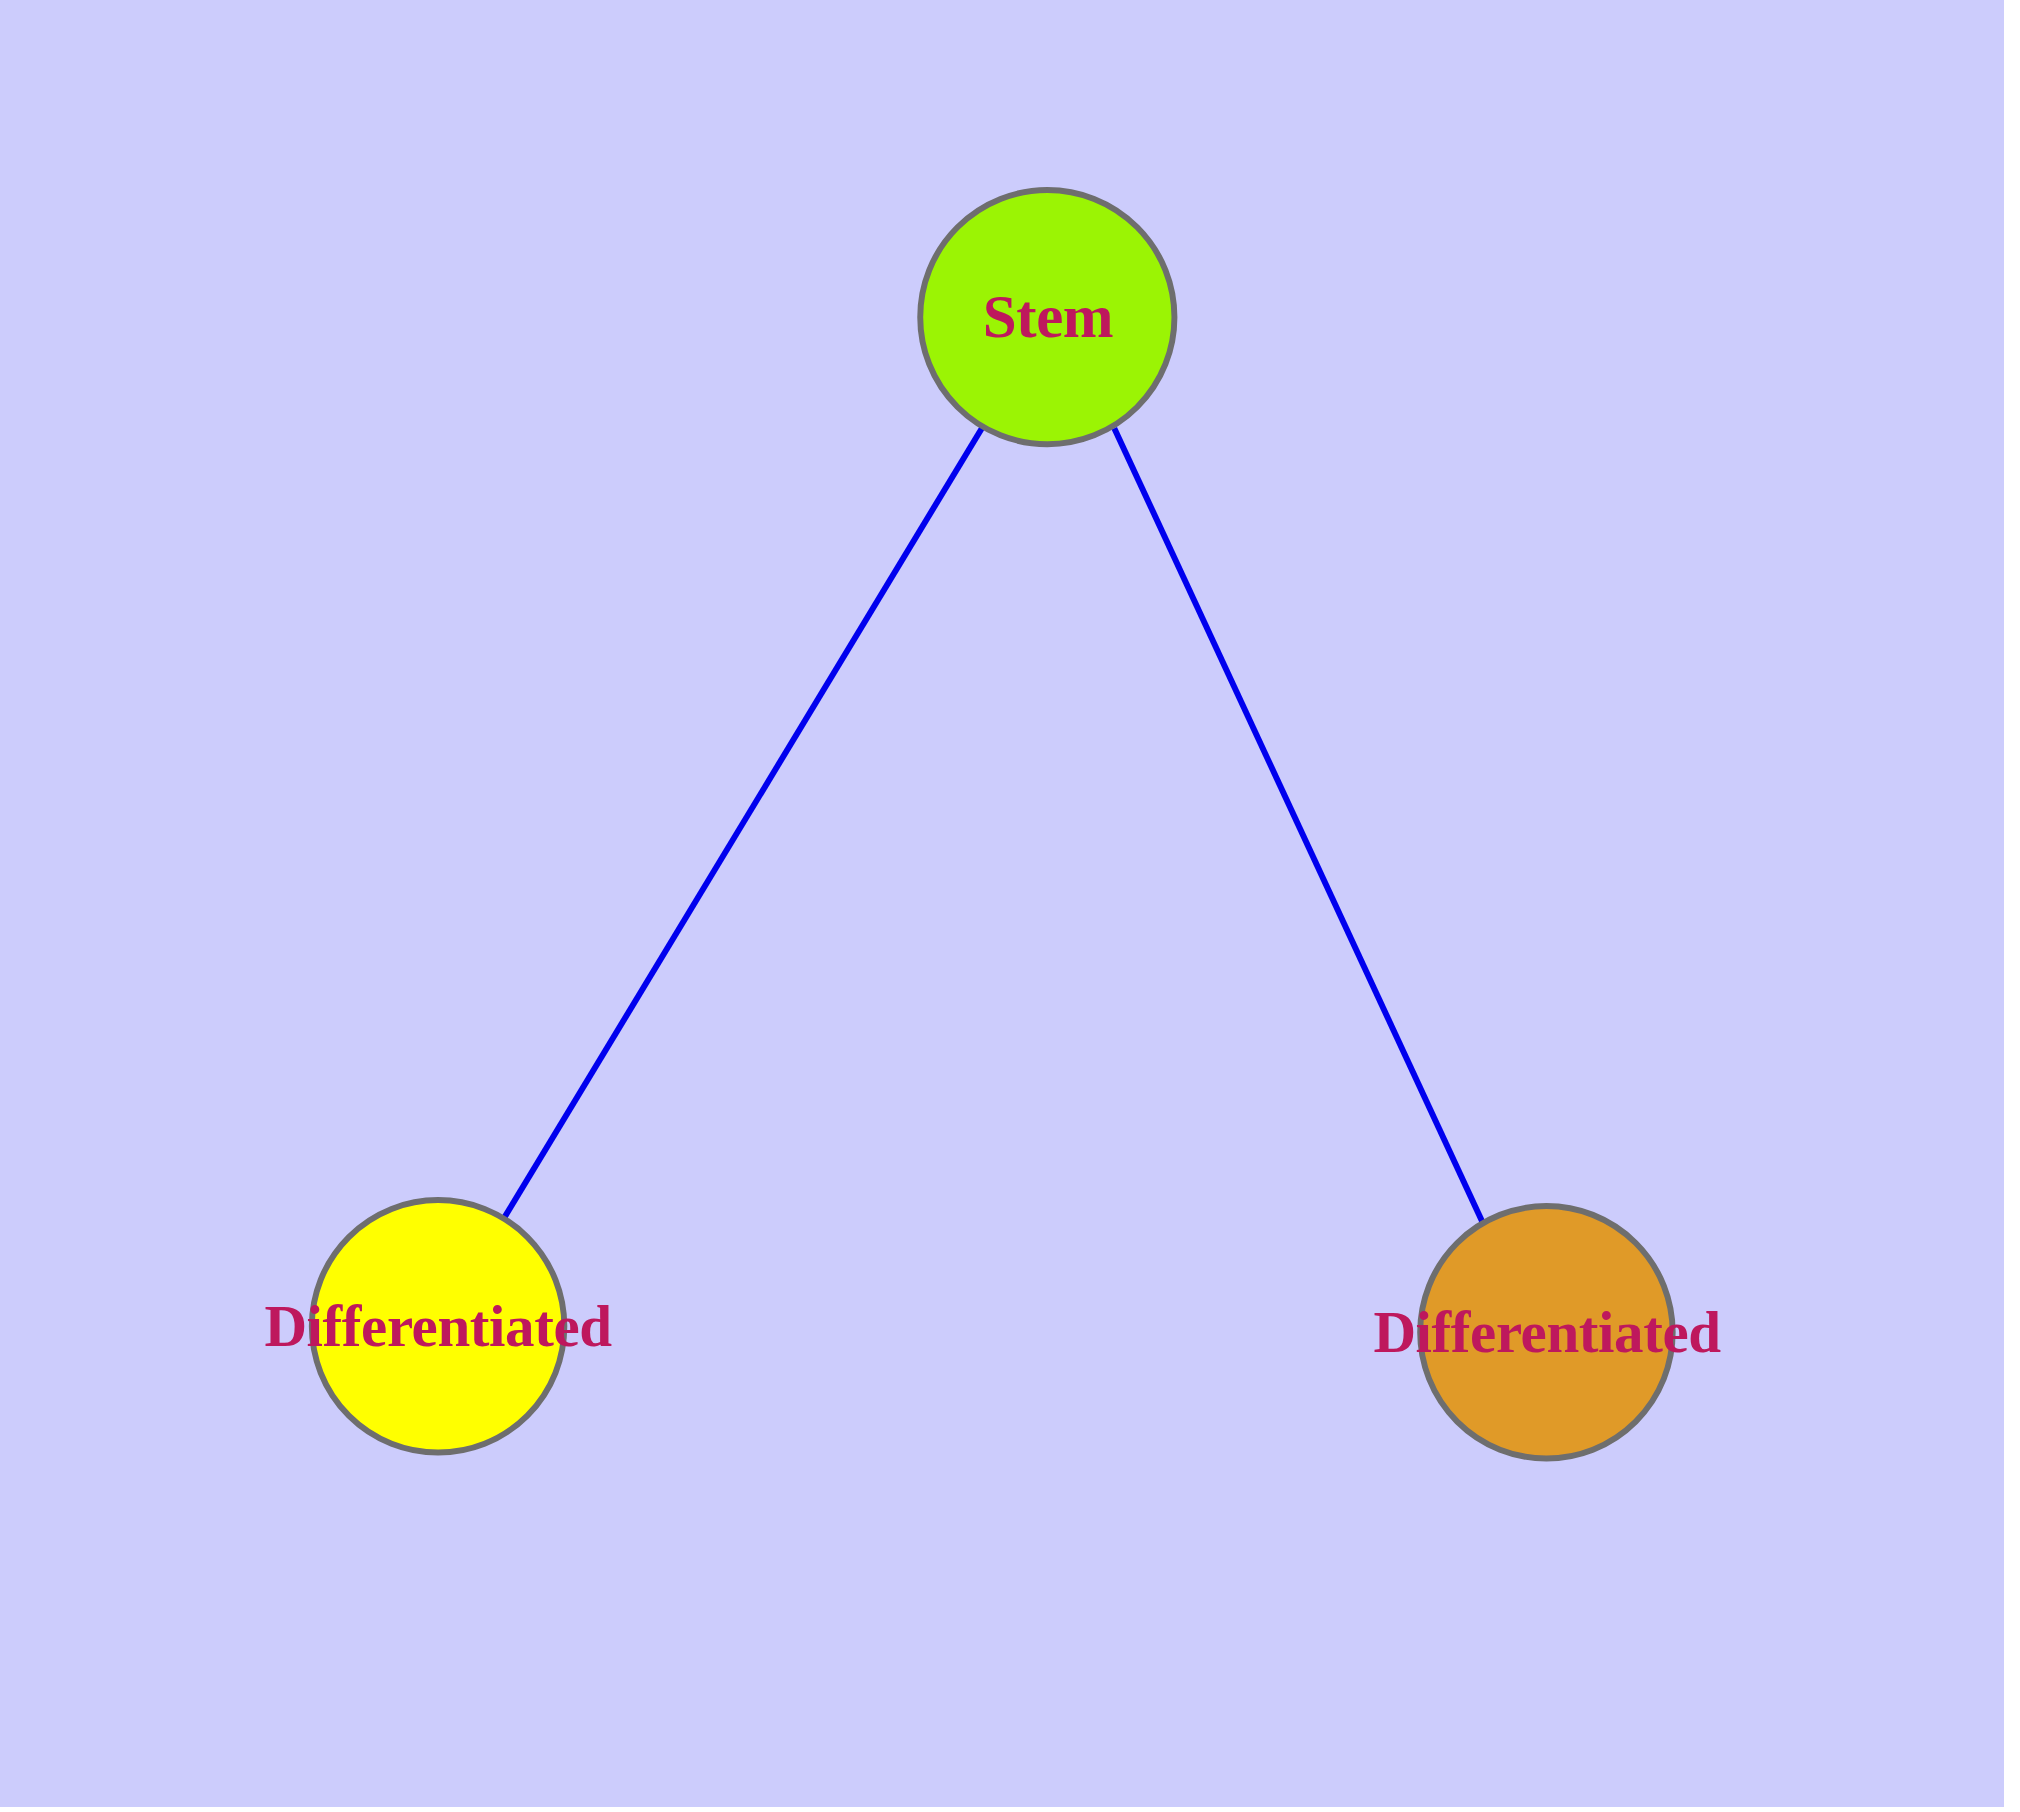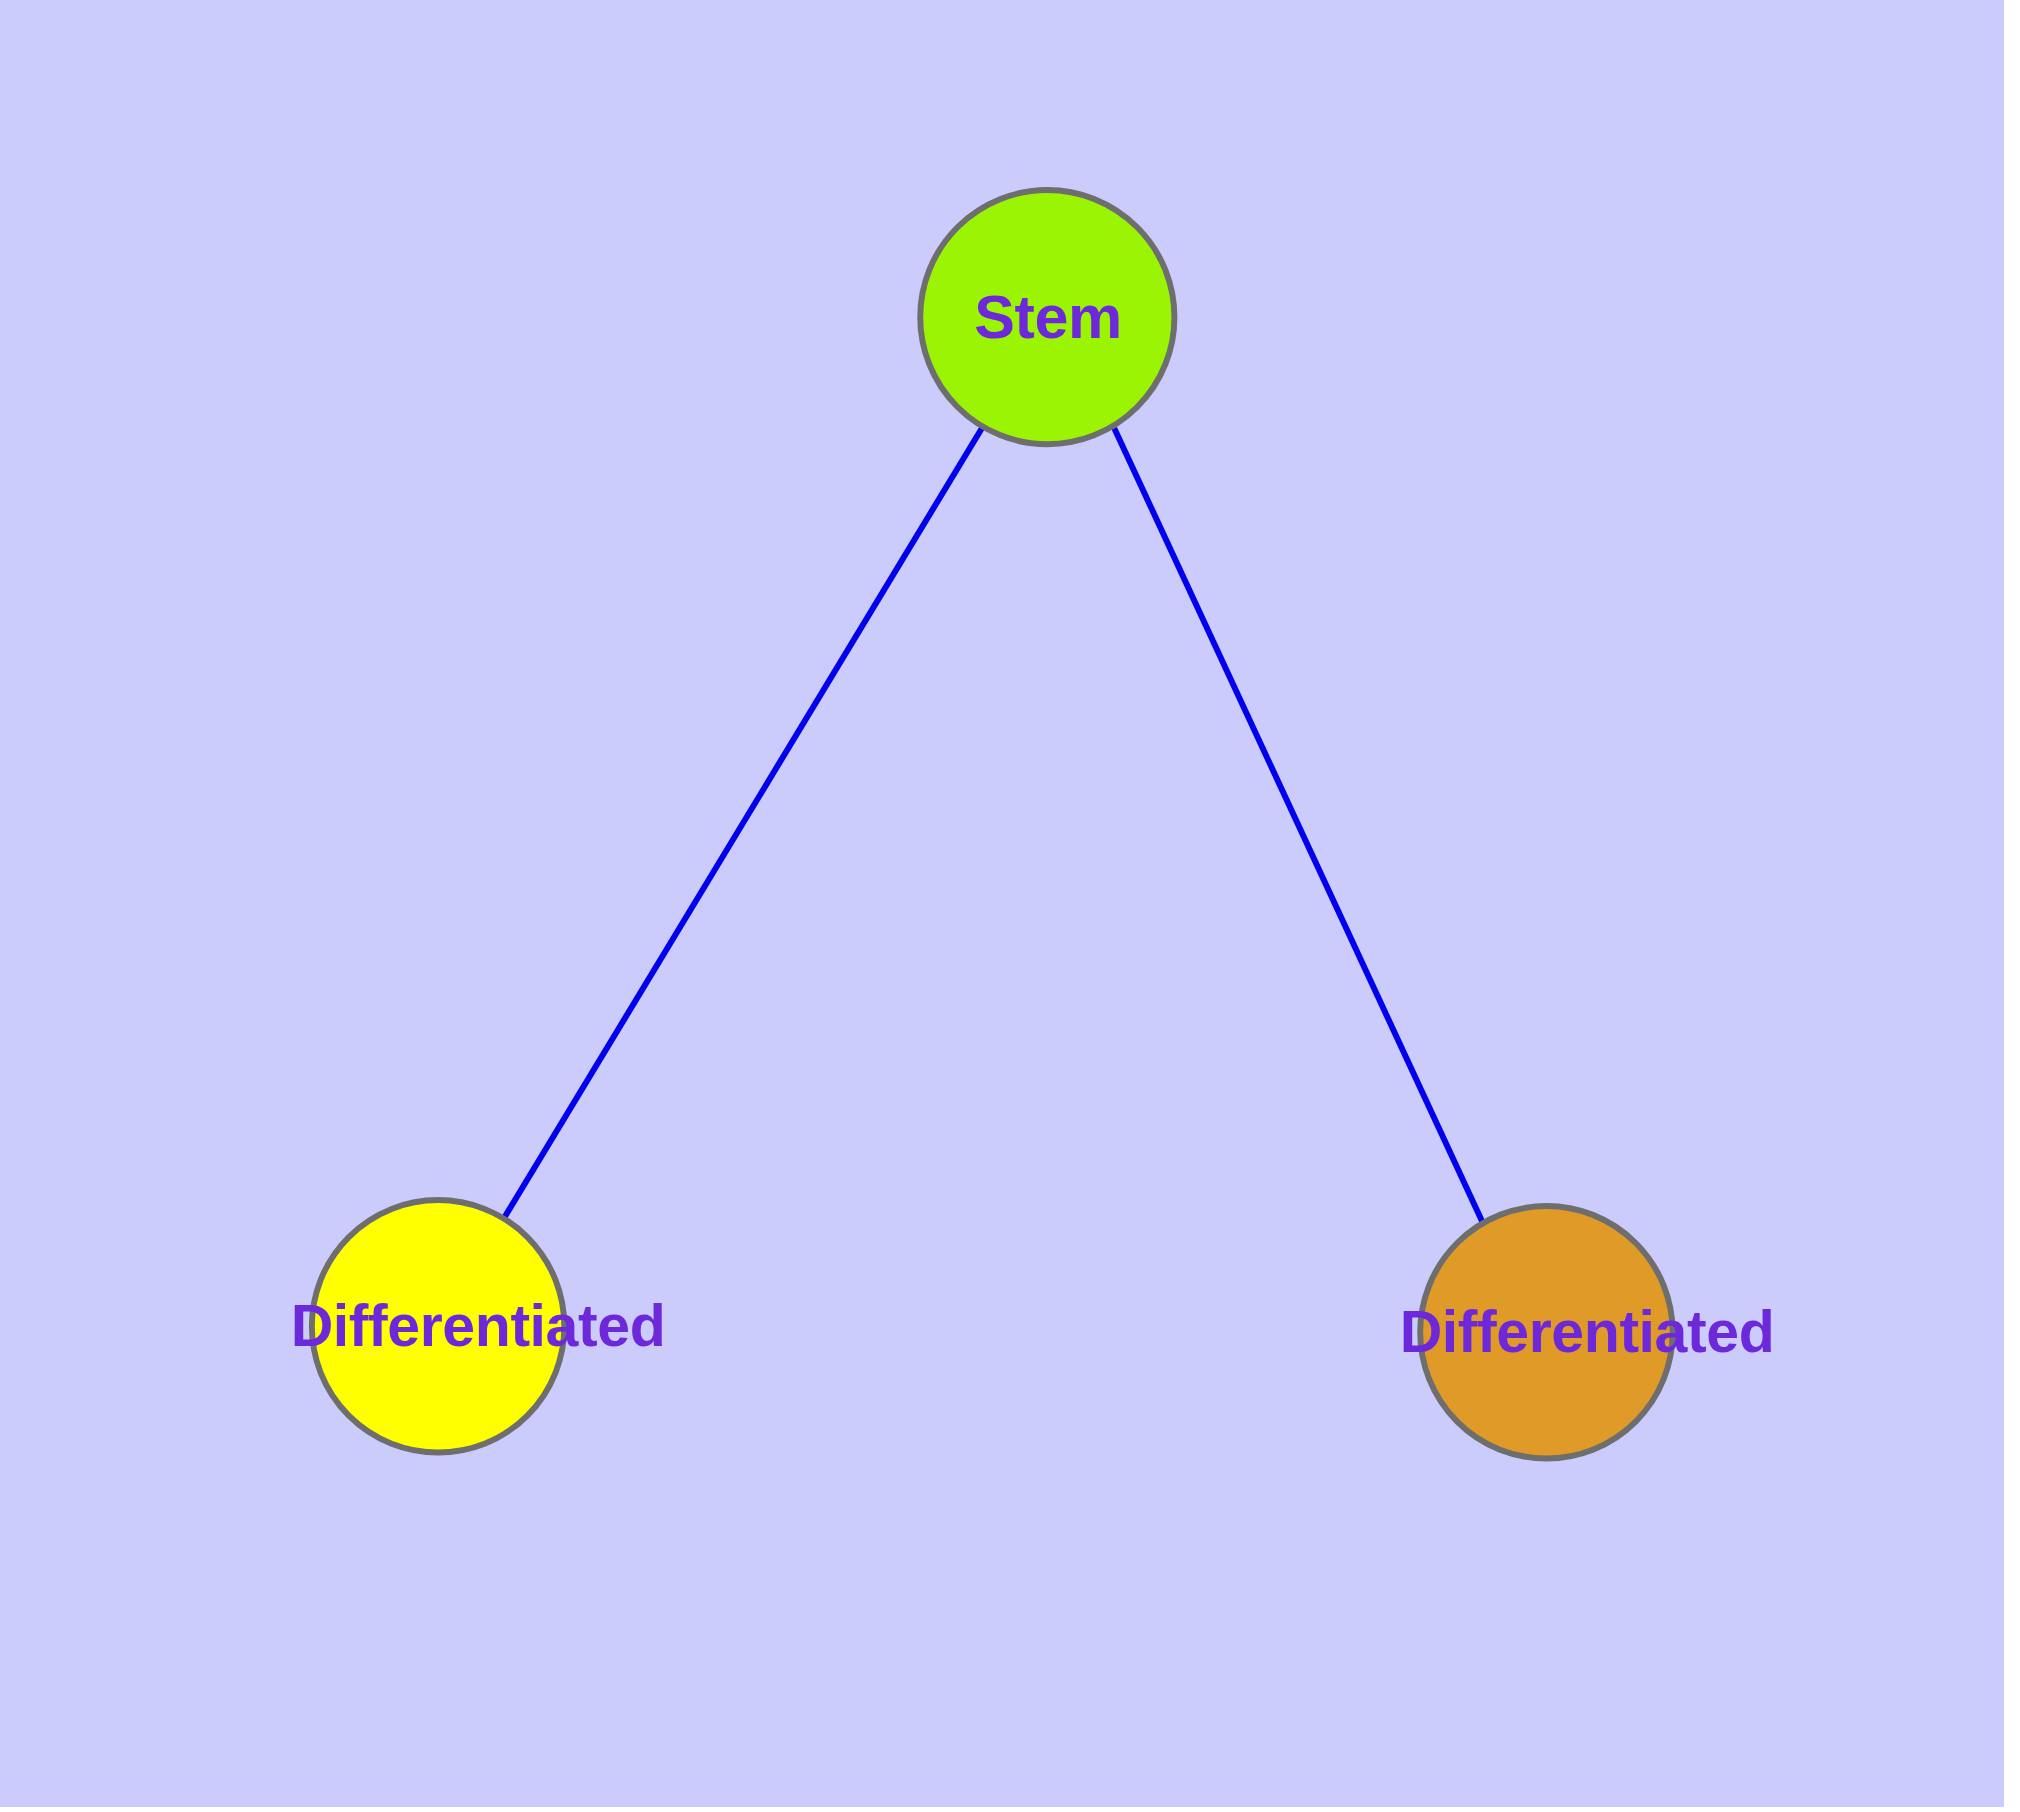--- a/index.html
+++ b/index.html
@@ -29,34 +29,34 @@
     position: absolute;
     left: 0;
     top: 0;
     width: 2004px;
     height: 1807px;
     display: block;
   }
   .node-label {
     position: absolute;
     text-align: center;
-    color: #6d28d9;
+    color: #be185d;
     font-weight: bold;
     line-height: 1.16;
     white-space: nowrap;
     letter-spacing: -0.4px;
     pointer-events: none;
+    font-family: Liberation Serif, serif;
     -webkit-font-smoothing: antialiased;
   }
   .node-label.root {
     font-size: 61px;
   }
   .node-label.leaf {
     font-size: 59px;
-    margin-left: 40px;
   }
   .label-line {
     display: block;
   }
 </style>
 </head>
 <body>
 
 <div id="stage">
   <div id="canvas">

